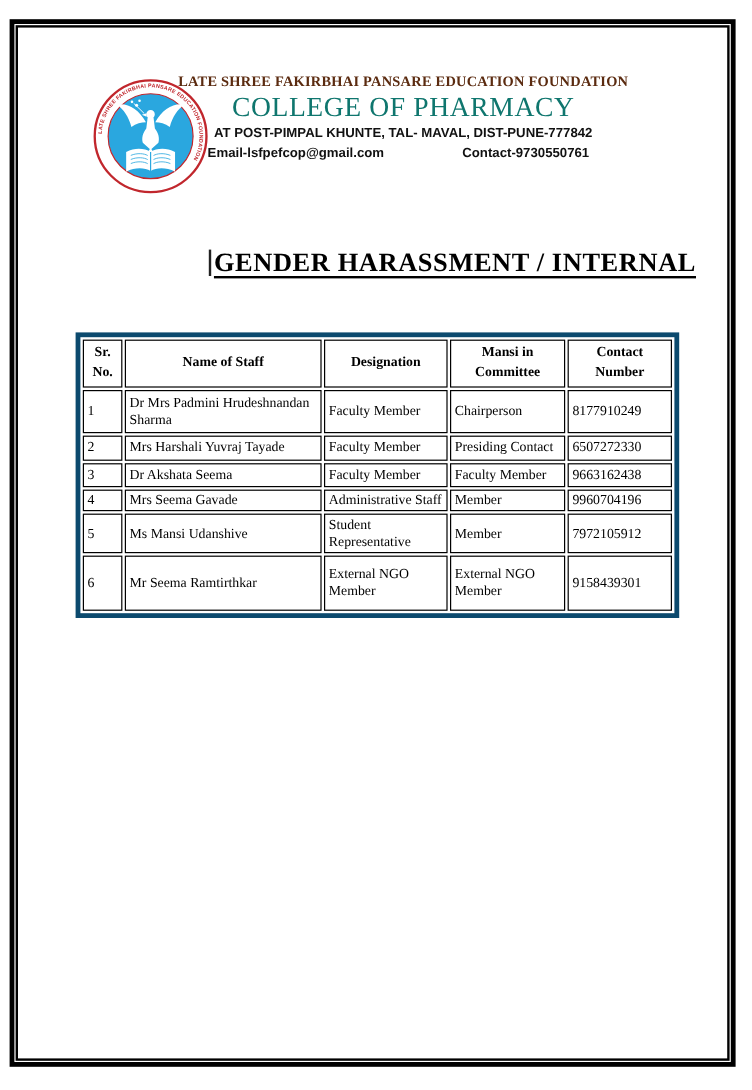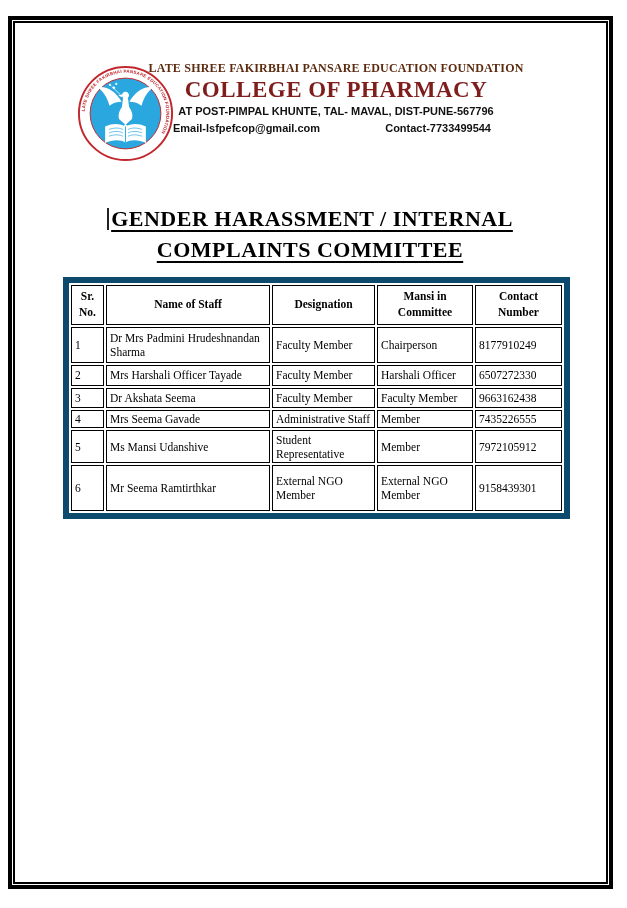--- a/index.html
+++ b/index.html
@@ -33,59 +33,59 @@
     width: 390px; text-align: center;
   }
   .foundation {
     font-family: "Liberation Serif", serif;
     font-weight: bold; font-size: 12px;
     color: #5b2b10; letter-spacing: 0.2px;
     white-space: nowrap;
   }
   .college {
     font-family: "Liberation Serif", serif;
-    font-weight: bold; font-size: 23px;
-    color: #7f1d1d; letter-spacing: 0.5px;
+    font-weight: normal; font-size: 23px;
+    color: #0f766e; letter-spacing: 0.5px;
     margin-top: 1px; white-space: nowrap;
   }
   .address {
     font-family: "Liberation Sans", sans-serif;
     font-weight: bold; font-size: 11px;
     color: #111; margin-top: 2px; white-space: nowrap;
   }
   .contact-row {
     display: flex; justify-content: space-between;
     font-family: "Liberation Sans", sans-serif;
     font-weight: bold; font-size: 11px; color: #111;
     margin-top: 5px; padding: 0 40px 0 32px; align-items: center;
   }
 
   
   .doc-title {
     position: absolute; left: 40px; top: 203px;
-    width: 540px; text-align: center;
+    width: 540px; text-align: right;
     font-family: "Liberation Serif", serif;
     font-weight: bold; font-size: 22px; color: #000;
     letter-spacing: 0.5px; line-height: 31px;
   }
   .t-underline {
     text-decoration: underline;
     text-decoration-thickness: 2px;
     text-underline-offset: 4px;
   }
   .cursor {
     display: inline-block; width: 2px; height: 22px;
     background: #222; margin-right: 2px; vertical-align: -4px;
   }
 
   
   table.committee-table {
     position: absolute; left: 63px; top: 277px;
     border-collapse: separate; border-spacing: 2px;
-    border: 6px solid #0c4a6e;
+    border: 4px solid #0c4a6e;
     table-layout: fixed;
     background: #fff;
   }
   .committee-table th, .committee-table td {
     border: 1px solid #000;
     box-sizing: border-box;
     font-family: "Liberation Serif", serif;
     font-size: 11.5px; color: #000;
     padding: 1px 3px;
     overflow: hidden;
@@ -145,30 +145,29 @@
       <path d="M50 63.5 L50 80" stroke="#2aa7df" stroke-width="1" fill="none"></path>
       <path d="M33 66.5 C38.5 64.2 44.5 64.8 47.5 66.6 M33 70 C38.5 67.7 44.5 68.3 47.5 70.1 M33 73.5 C38.5 71.2 44.5 71.8 47.5 73.6" stroke="#2aa7df" stroke-width="0.7" fill="none"></path>
       <path d="M67 66.5 C61.5 64.2 55.5 64.8 52.5 66.6 M67 70 C61.5 67.7 55.5 68.3 52.5 70.1 M67 73.5 C61.5 71.2 55.5 71.8 52.5 73.6" stroke="#2aa7df" stroke-width="0.7" fill="none"></path>
     </g>
   </svg>
 </div>
 
 <div class="header-text">
   <div class="foundation">LATE SHREE FAKIRBHAI PANSARE EDUCATION FOUNDATION</div>
   <div class="college">COLLEGE OF PHARMACY</div>
-  <div class="address">AT POST-PIMPAL KHUNTE, TAL- MAVAL, DIST-PUNE-567796</div>
+  <div class="address">AT POST-PIMPAL KHUNTE, TAL- MAVAL, DIST-PUNE-777842</div>
   <div class="contact-row">
     <span>Email-lsfpefcop@gmail.com</span>
-    <span>Contact-7733499544</span>
+    <span>Contact-9730550761</span>
   </div>
 </div>
 
 <div class="doc-title">
   <div class="t-line"><span class="cursor"></span><span class="t-underline">GENDER HARASSMENT / INTERNAL</span></div>
-  <div class="t-line"><span class="t-underline">COMPLAINTS COMMITTEE</span></div>
 </div>
 
 <table class="committee-table">
   <colgroup>
     <col class="c-sr">
       <col class="c-name">
       <col class="c-desig">
       <col class="c-role">
       <col class="c-contact">
   </colgroup>
@@ -184,38 +183,38 @@
   <tbody>
     <tr class="r1">
       <td>1</td>
       <td>Dr Mrs Padmini Hrudeshnandan Sharma</td>
       <td>Faculty Member</td>
       <td>Chairperson</td>
       <td>8177910249</td>
     </tr>
     <tr class="r2">
       <td>2</td>
-      <td>Mrs Harshali Officer Tayade</td>
-      <td>Faculty Member</td>
-      <td>Harshali Officer</td>
+      <td>Mrs Harshali Yuvraj Tayade</td>
+      <td>Faculty Member</td>
+      <td>Presiding Contact</td>
       <td>6507272330</td>
     </tr>
     <tr class="r3">
       <td>3</td>
       <td>Dr Akshata Seema</td>
       <td>Faculty Member</td>
       <td>Faculty Member</td>
       <td>9663162438</td>
     </tr>
     <tr class="r4">
       <td>4</td>
       <td>Mrs Seema Gavade</td>
       <td>Administrative Staff</td>
       <td>Member</td>
-      <td>7435226555</td>
+      <td>9960704196</td>
     </tr>
     <tr class="r5">
       <td>5</td>
       <td>Ms Mansi Udanshive</td>
       <td>Student Representative</td>
       <td>Member</td>
       <td>7972105912</td>
     </tr>
     <tr class="r6">
       <td>6</td>

